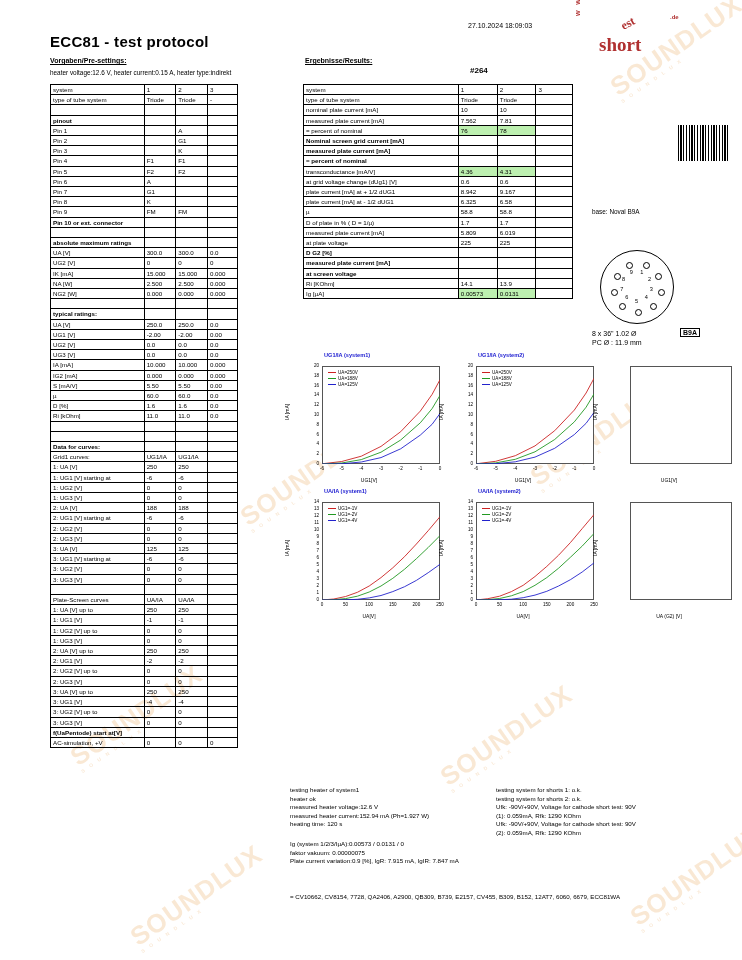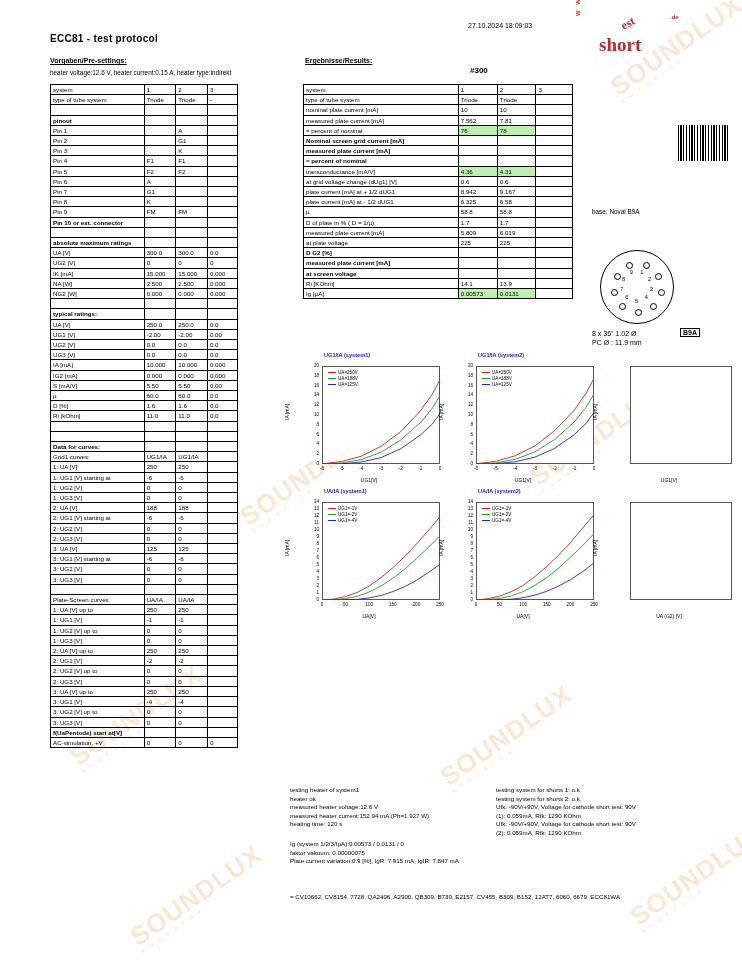--- a/index.html
+++ b/index.html
@@ -15,21 +15,21 @@
   .page{position:absolute;inset:0;}
 
   
   .wm{position:absolute;color:rgba(226,150,60,.22);font-weight:bold;pointer-events:none;
       transform:rotate(-35deg);transform-origin:center center;white-space:nowrap;}
   .wm .big{font-size:26px;letter-spacing:1px;}
   .wm .small{font-size:5px;letter-spacing:2.4px;display:block;margin-top:-4px;}
 
   
   .doc-date{position:absolute;left:468px;top:22px;font-size:7px;}
-  .title{position:absolute;left:50px;top:33px;font-size:10px;font-weight:bold;letter-spacing:.3px;text-align:right;}
+  .title{position:absolute;left:50px;top:33px;font-size:15px;font-weight:bold;letter-spacing:.3px;text-align:right;}
   .sub-left{position:absolute;left:50px;top:57px;font-size:7px;font-weight:bold;text-decoration:underline;}
   .heater-line{position:absolute;left:50px;top:69px;font-size:6.4px;}
   .sub-mid{position:absolute;left:305px;top:57px;font-size:7px;font-weight:bold;text-decoration:underline;}
   .serial{position:absolute;left:470px;top:66px;font-size:8px;font-weight:bold;}
 
   
   .logo{position:absolute;left:575px;top:14px;width:120px;height:52px;}
   .logo .rweb{position:absolute;left:0;top:2px;font-size:6px;letter-spacing:2px;color:#b03030;font-weight:bold;transform:rotate(-90deg);transform-origin:left top;}
   .logo .rtext{position:absolute;left:24px;top:20px;font-size:19px;font-weight:bold;color:#b03030;font-family:"Liberation Serif",serif;}
   .logo .rtop{position:absolute;left:46px;top:2px;font-size:12px;font-weight:bold;color:#b03030;font-family:"Liberation Serif",serif;transform:rotate(-28deg);}
@@ -98,21 +98,21 @@
       <div class="wm" style="left: 430px; top: 720px;"><span class="big">SOUNDLUX</span><span class="small">S O U N D L U X</span></div>
       <div class="wm" style="left: 120px; top: 880px;"><span class="big">SOUNDLUX</span><span class="small">S O U N D L U X</span></div>
       <div class="wm" style="left: 620px; top: 860px;"><span class="big">SOUNDLUX</span><span class="small">S O U N D L U X</span></div>
     </div>
 
   <div class="doc-date">27.10.2024  18:09:03</div>
   <div class="title">ECC81  -  test protocol</div>
   <div class="sub-left">Vorgaben/Pre-settings:</div>
   <div class="heater-line">heater voltage:12.6 V, heater current:0.15 A, heater type:indirekt</div>
   <div class="sub-mid">Ergebnisse/Results:</div>
-  <div class="serial">#300</div>
+  <div class="serial">#264</div>
 
   <div class="logo">
     <span class="rweb">W W W .</span>
     <span class="rtop">est</span>
     <span class="rtext">short</span>
     <span class="rde">.de</span>
   </div>
 
   <div class="barcode" id="barcode-top"></div>
 

